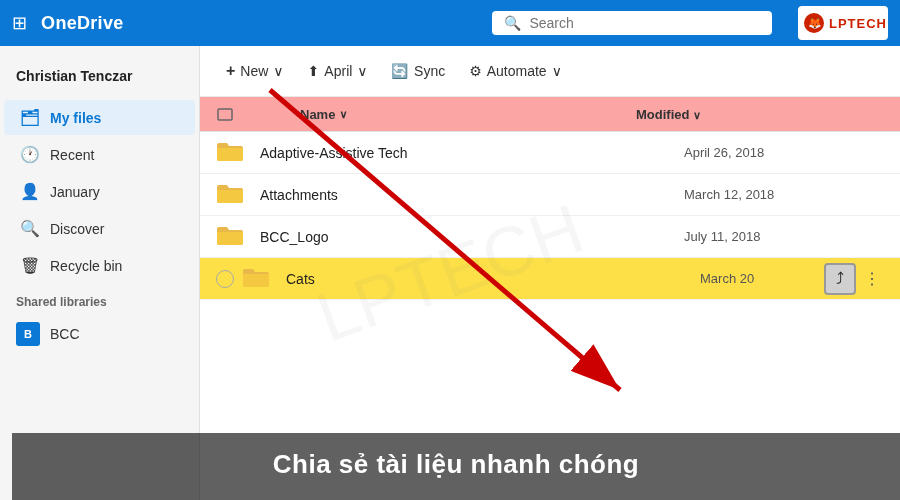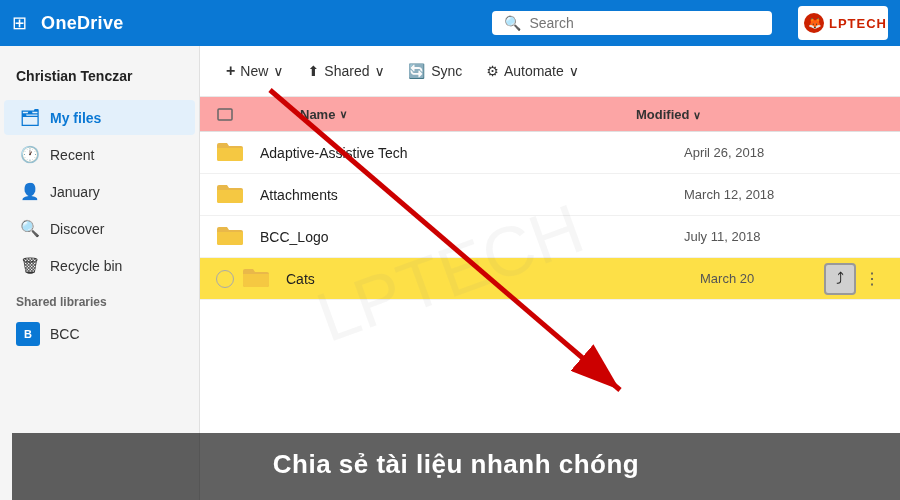--- a/index.html
+++ b/index.html
@@ -345,21 +345,21 @@
   <div class="content-area">
 
     <div class="toolbar">
       <button class="toolbar-btn">
         <span style="font-size:16px;font-weight:bold;">+</span>
         <span>New</span>
         <span>∨</span>
       </button>
       <button class="toolbar-btn">
         <span>⬆</span>
-        <span>Shared</span>
+        <span>April</span>
         <span>∨</span>
       </button>
       <button class="toolbar-btn">
         <span>🔄</span>
         <span>Sync</span>
       </button>
       <button class="toolbar-btn">
         <span>⚙</span>
         <span>Automate</span>
         <span>∨</span>

